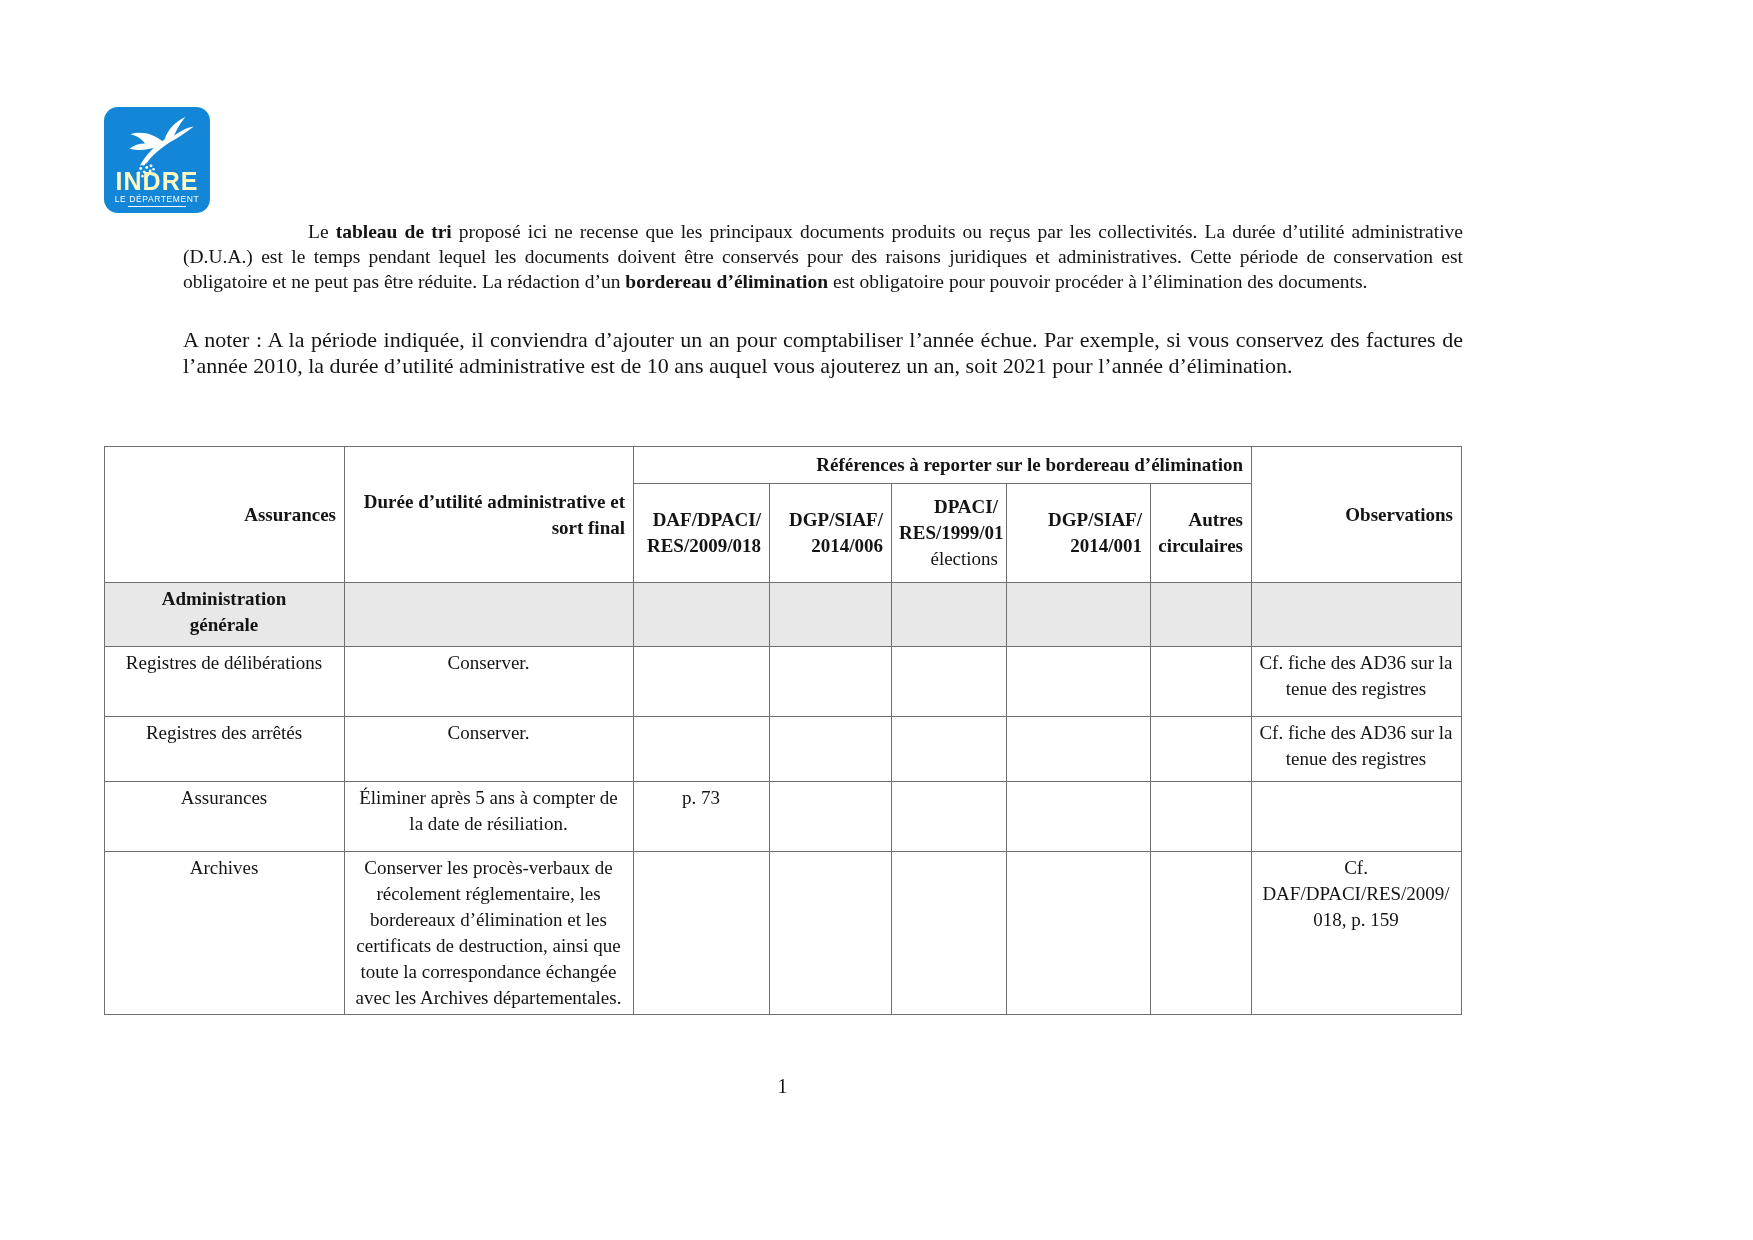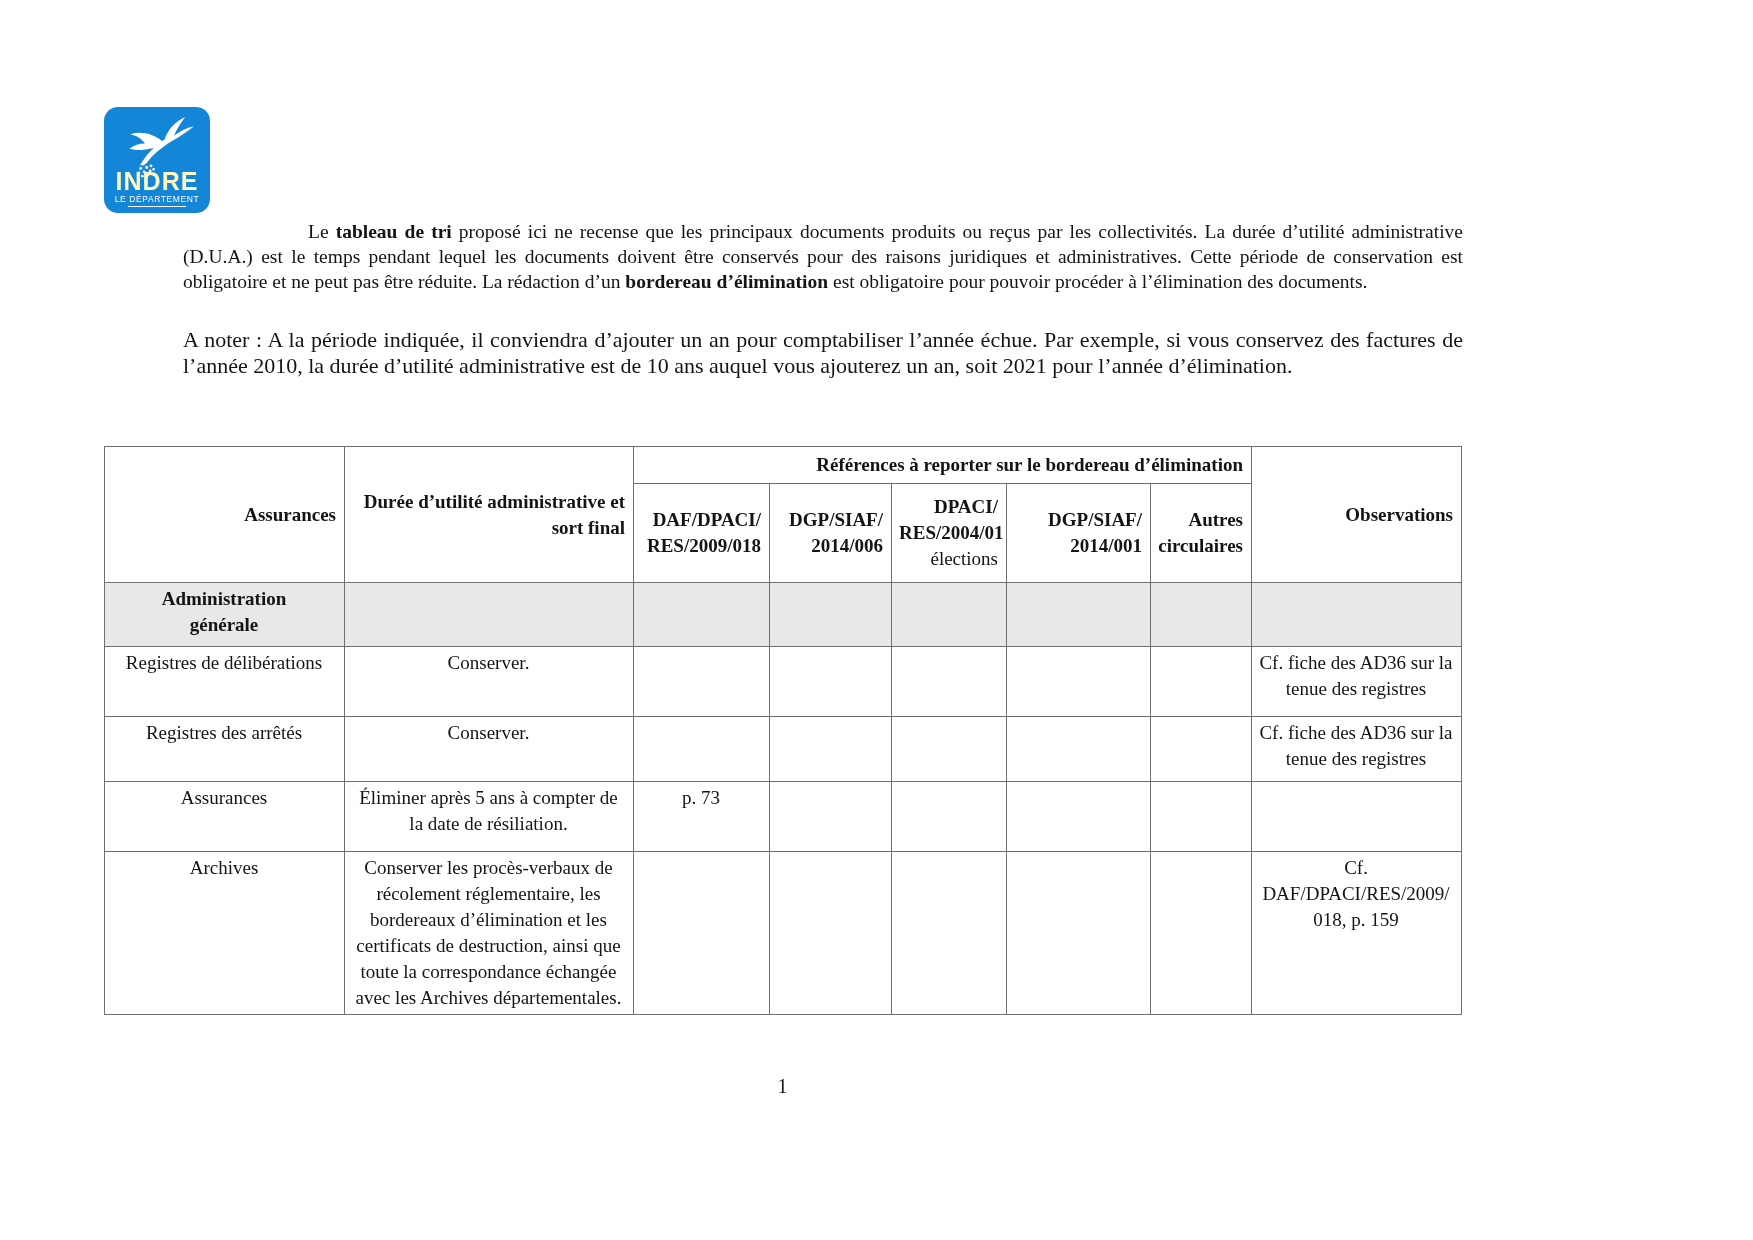--- a/index.html
+++ b/index.html
@@ -97,21 +97,21 @@
       <th class="main" rowspan="2">Durée d’utilité administrative et sort final</th>
       <th class="main" colspan="5">Références à reporter sur le bordereau d’élimination</th>
       <th class="main" rowspan="2">Observations</th>
     </tr>
     <tr class="hrow2">
       <th class="sub"><span class="prewrap">DAF/DPACI/
 RES/2009/018</span><span class="ref-note"></span></th>
       <th class="sub"><span class="prewrap">DGP/SIAF/
 2014/006</span><span class="ref-note"></span></th>
       <th class="sub"><span class="prewrap">DPACI/
-RES/2004/01</span><span class="ref-note">élections</span></th>
+RES/1999/01</span><span class="ref-note">élections</span></th>
       <th class="sub"><span class="prewrap">DGP/SIAF/
 2014/001</span><span class="ref-note"></span></th>
       <th class="sub"><span class="prewrap">Autres
 circulaires</span><span class="ref-note"></span></th>
     </tr>
     <tr class="section">
       <td class="sect prewrap">Administration
 générale</td>
       <td></td>
       <td></td>

